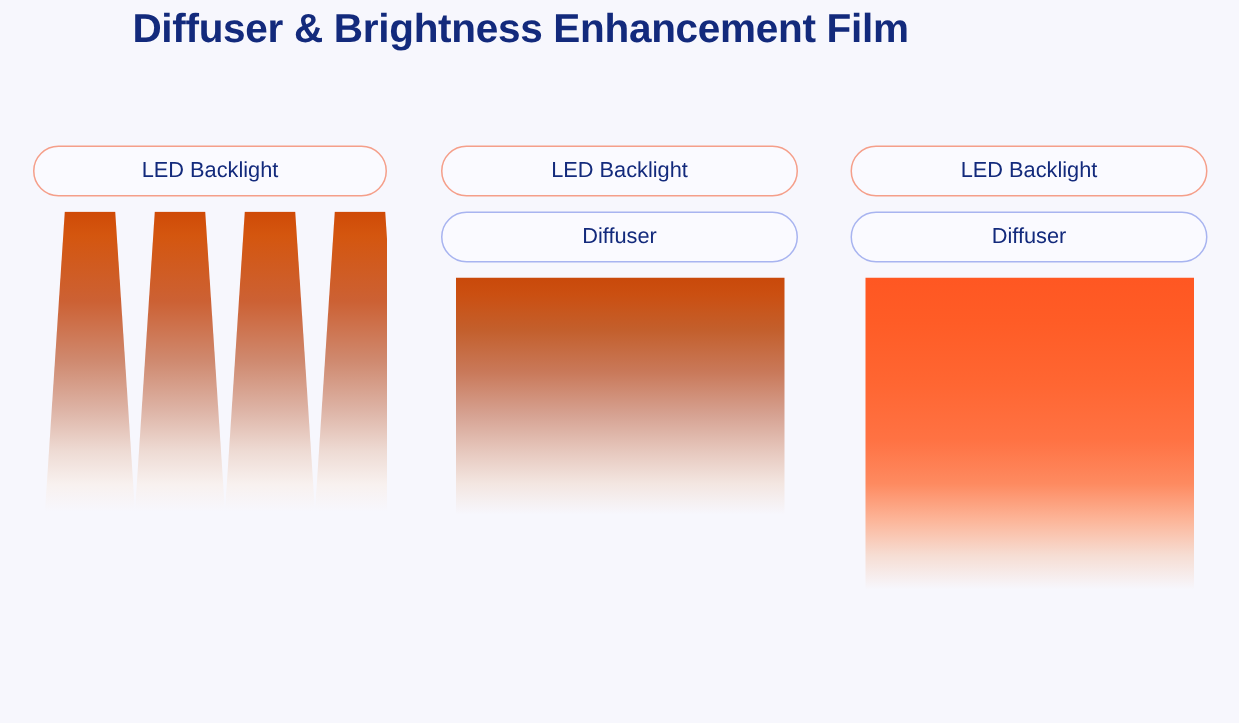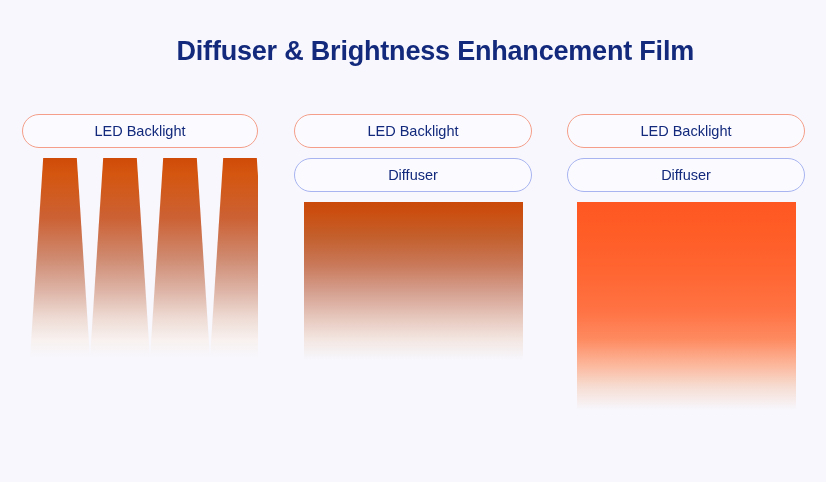--- a/index.html
+++ b/index.html
@@ -11,23 +11,23 @@
     height: 482px;
     background: #f7f7fd;
     font-family: "Liberation Sans", sans-serif;
     overflow: hidden;
     position: relative;
   }
 
   #page-title {
     position: absolute;
     left: 0;
-    top: 36px;
+    top: 4px;
     width: 694px;
-    text-align: right;
+    text-align: center;
     font-size: 27px;
     font-weight: bold;
     color: #132a7c;
     letter-spacing: -0.2px;
     white-space: nowrap;
   }
 
   .panel {
     position: absolute;
     top: 97px;
@@ -44,21 +44,21 @@
     border-radius: 17px;
     text-align: center;
     font-size: 14.5px;
     color: #132a7c;
     background: #fafaff;
     border: 1.6px solid #f59f8a;
     margin-bottom: 10px;
     white-space: nowrap;
     overflow: hidden;
   }
-  .pill.led      { border-color: #f59f8a; margin-top: 17px; }
+  .pill.led      { border-color: #f59f8a; }
   .pill.diffuser { border-color: #a8b4f0; }
   .pill.bef {
     border-color: #1340d8;
     background: #1340d8;
     color: #ffffff;
   }
 
   
   .stage {
     position: relative;

